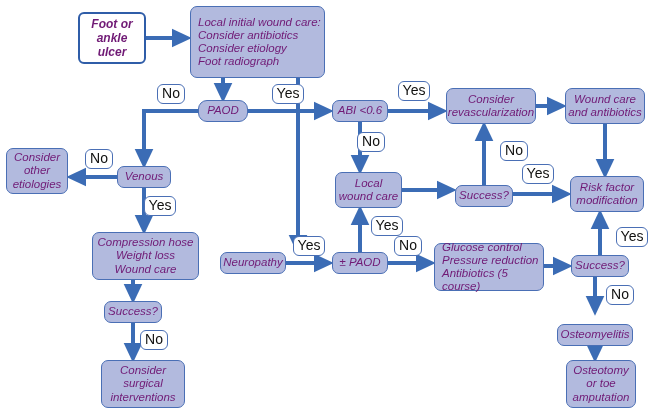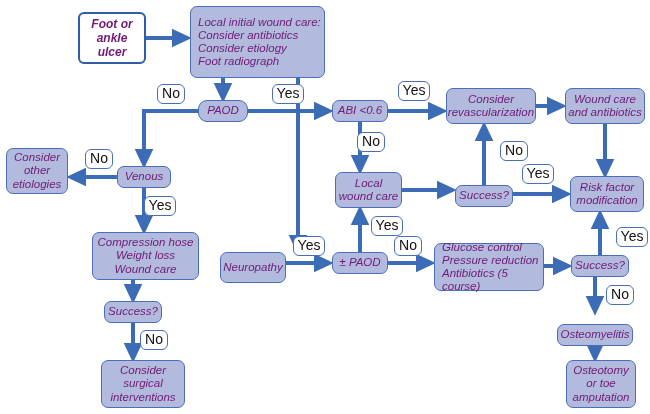--- a/index.html
+++ b/index.html
@@ -138,21 +138,21 @@
 other
 etiologies</div>
   <div class="node" style="left:335px;top:172px;width:67px;height:36px;">Local
 wound care</div>
   <div class="node" style="left:455px;top:185px;width:58px;height:22px;">Success?</div>
   <div class="node" style="left:570px;top:176px;width:74px;height:36px;">Risk factor
 modification</div>
   <div class="node" style="left:92px;top:232px;width:107px;height:48px;">Compression hose
 Weight loss
 Wound care</div>
-  <div class="node" style="left:220px;top:252px;width:66px;height:31px;">Neuropathy</div>
+  <div class="node" style="left:220px;top:252px;width:66px;height:22px;">Neuropathy</div>
   <div class="node" style="left:332px;top:252px;width:56px;height:22px;">± PAOD</div>
   <div class="node" style="left:434px;top:243px;width:110px;height:48px;text-align:left;justify-content:flex-start;padding-left:7px;">Glucose control
 Pressure reduction
 Antibiotics (5 course)</div>
   <div class="node" style="left:571px;top:255px;width:58px;height:22px;">Success?</div>
   <div class="node" style="left:557px;top:324px;width:76px;height:22px;">Osteomyelitis</div>
   <div class="node" style="left:566px;top:360px;width:70px;height:48px;">Osteotomy
 or toe
 amputation</div>
   <div class="node" style="left:104px;top:301px;width:58px;height:22px;">Success?</div>

